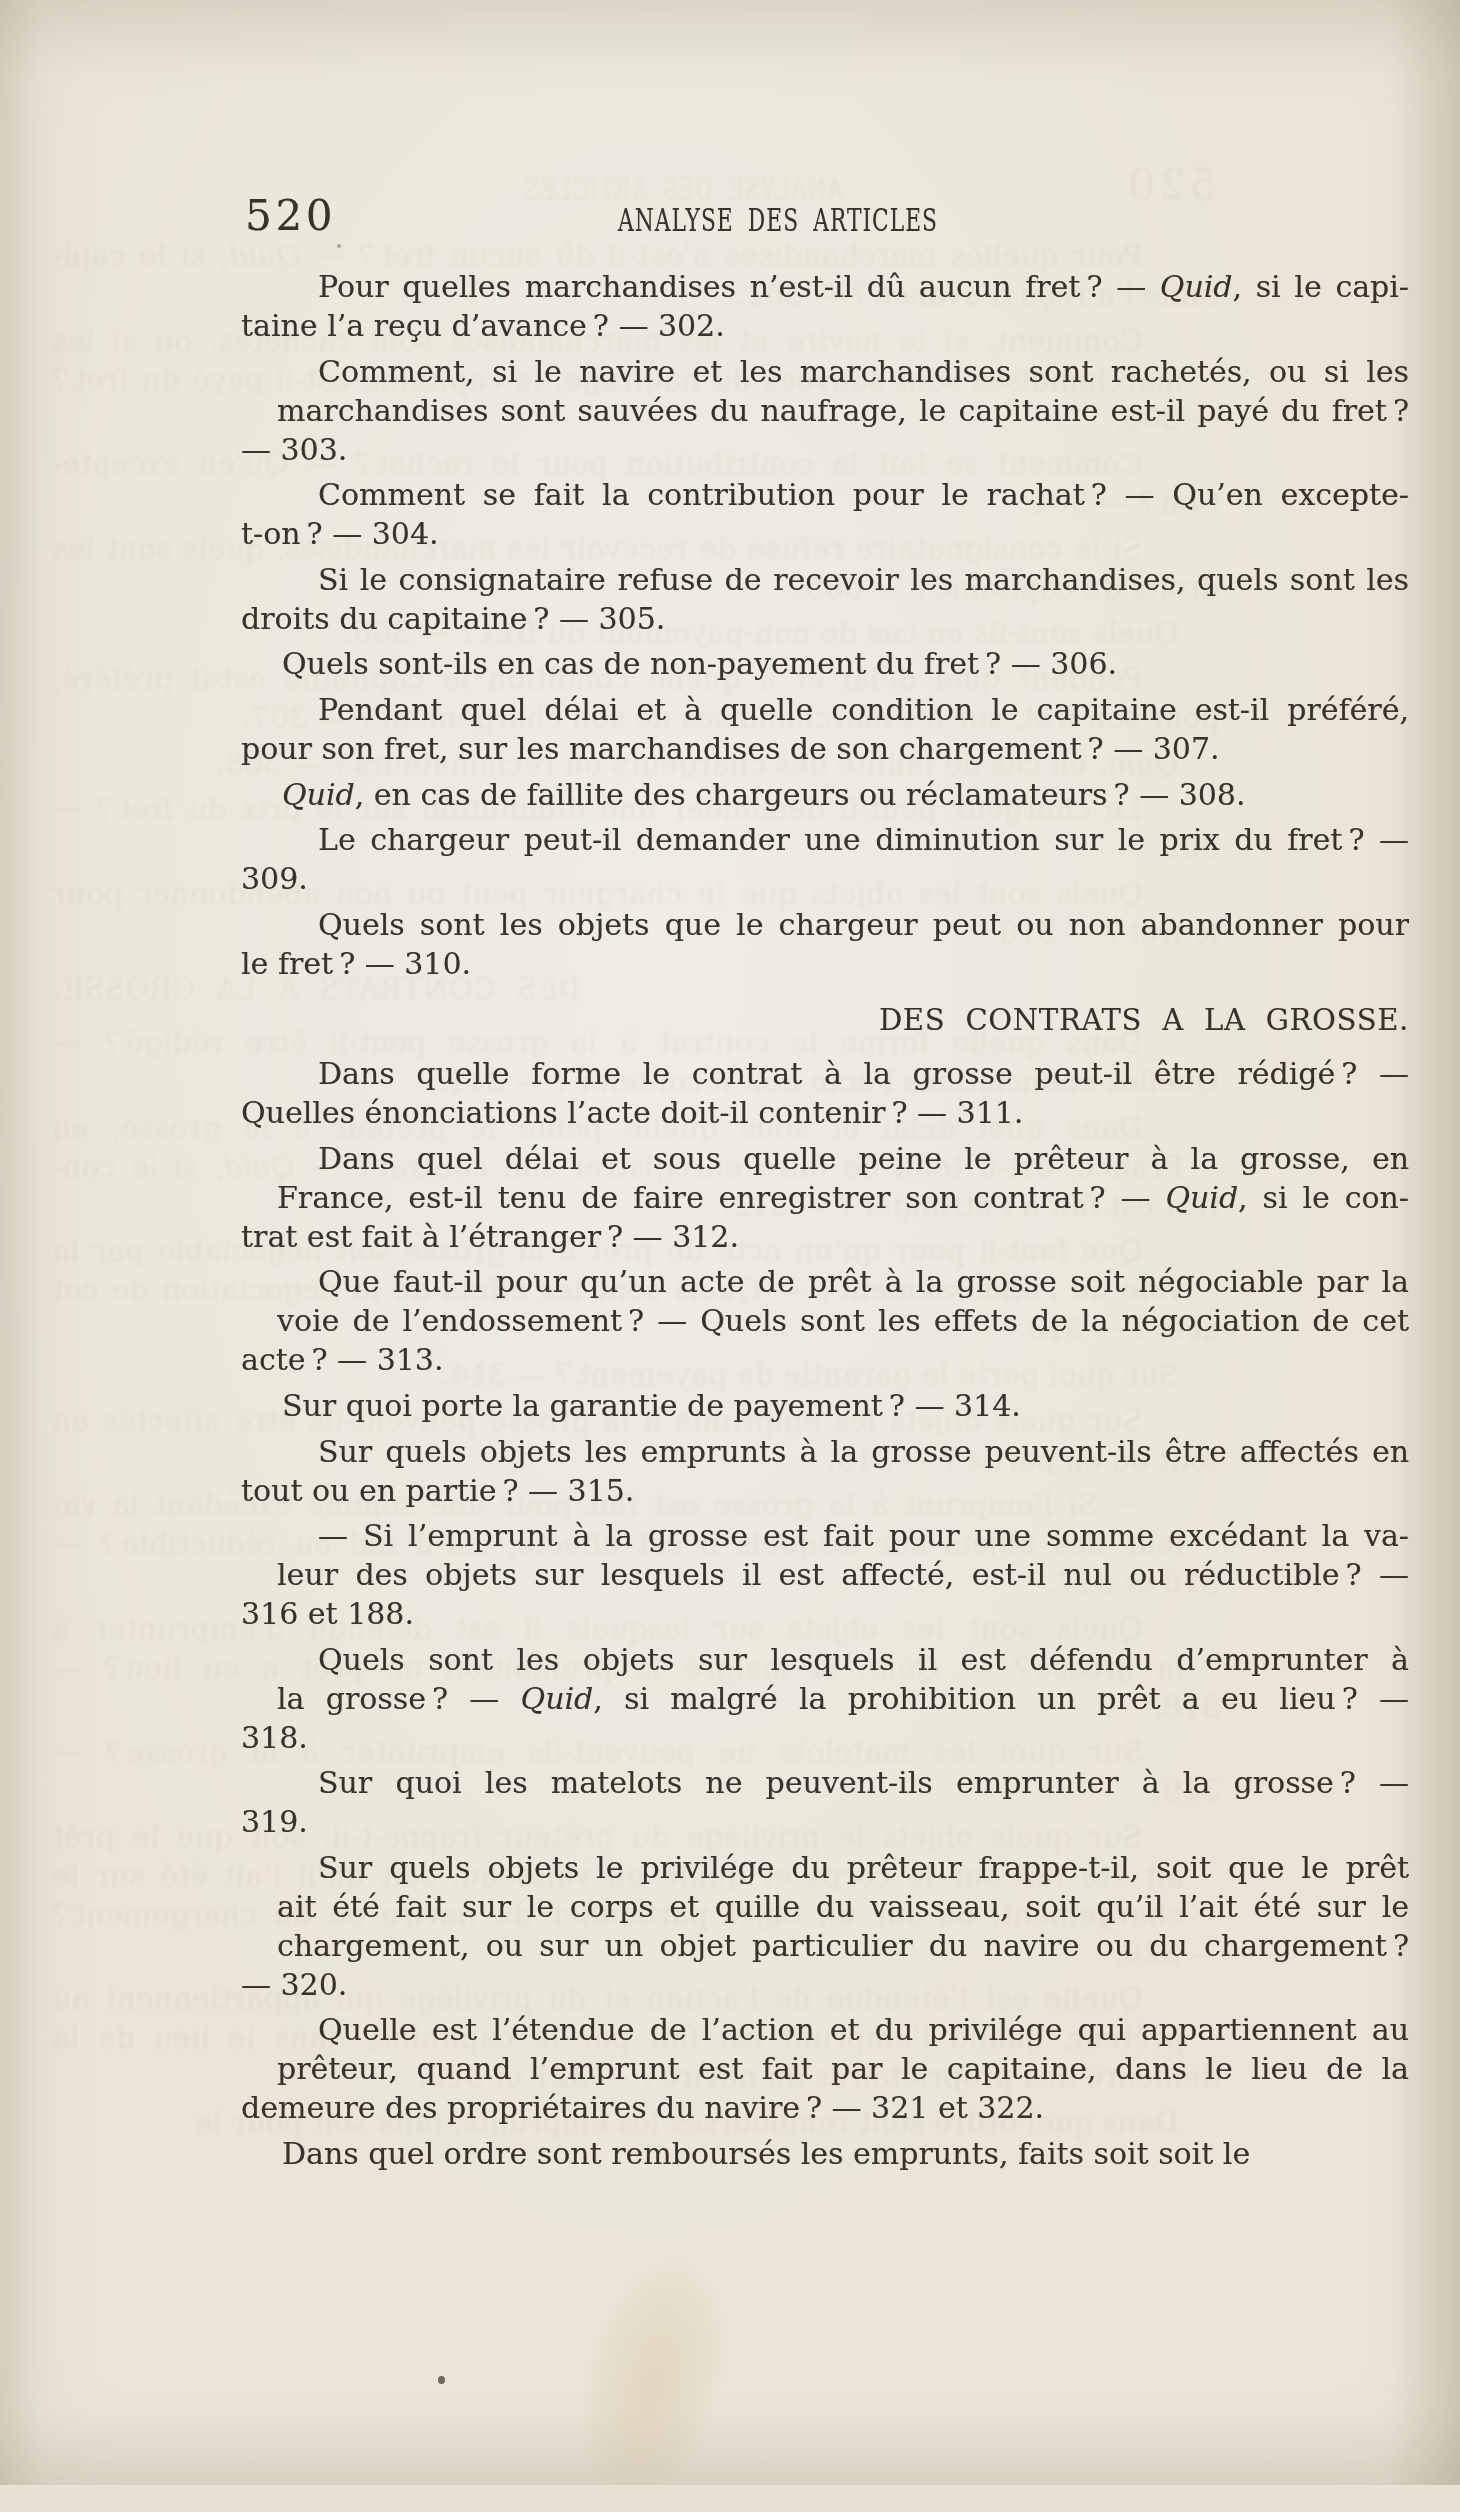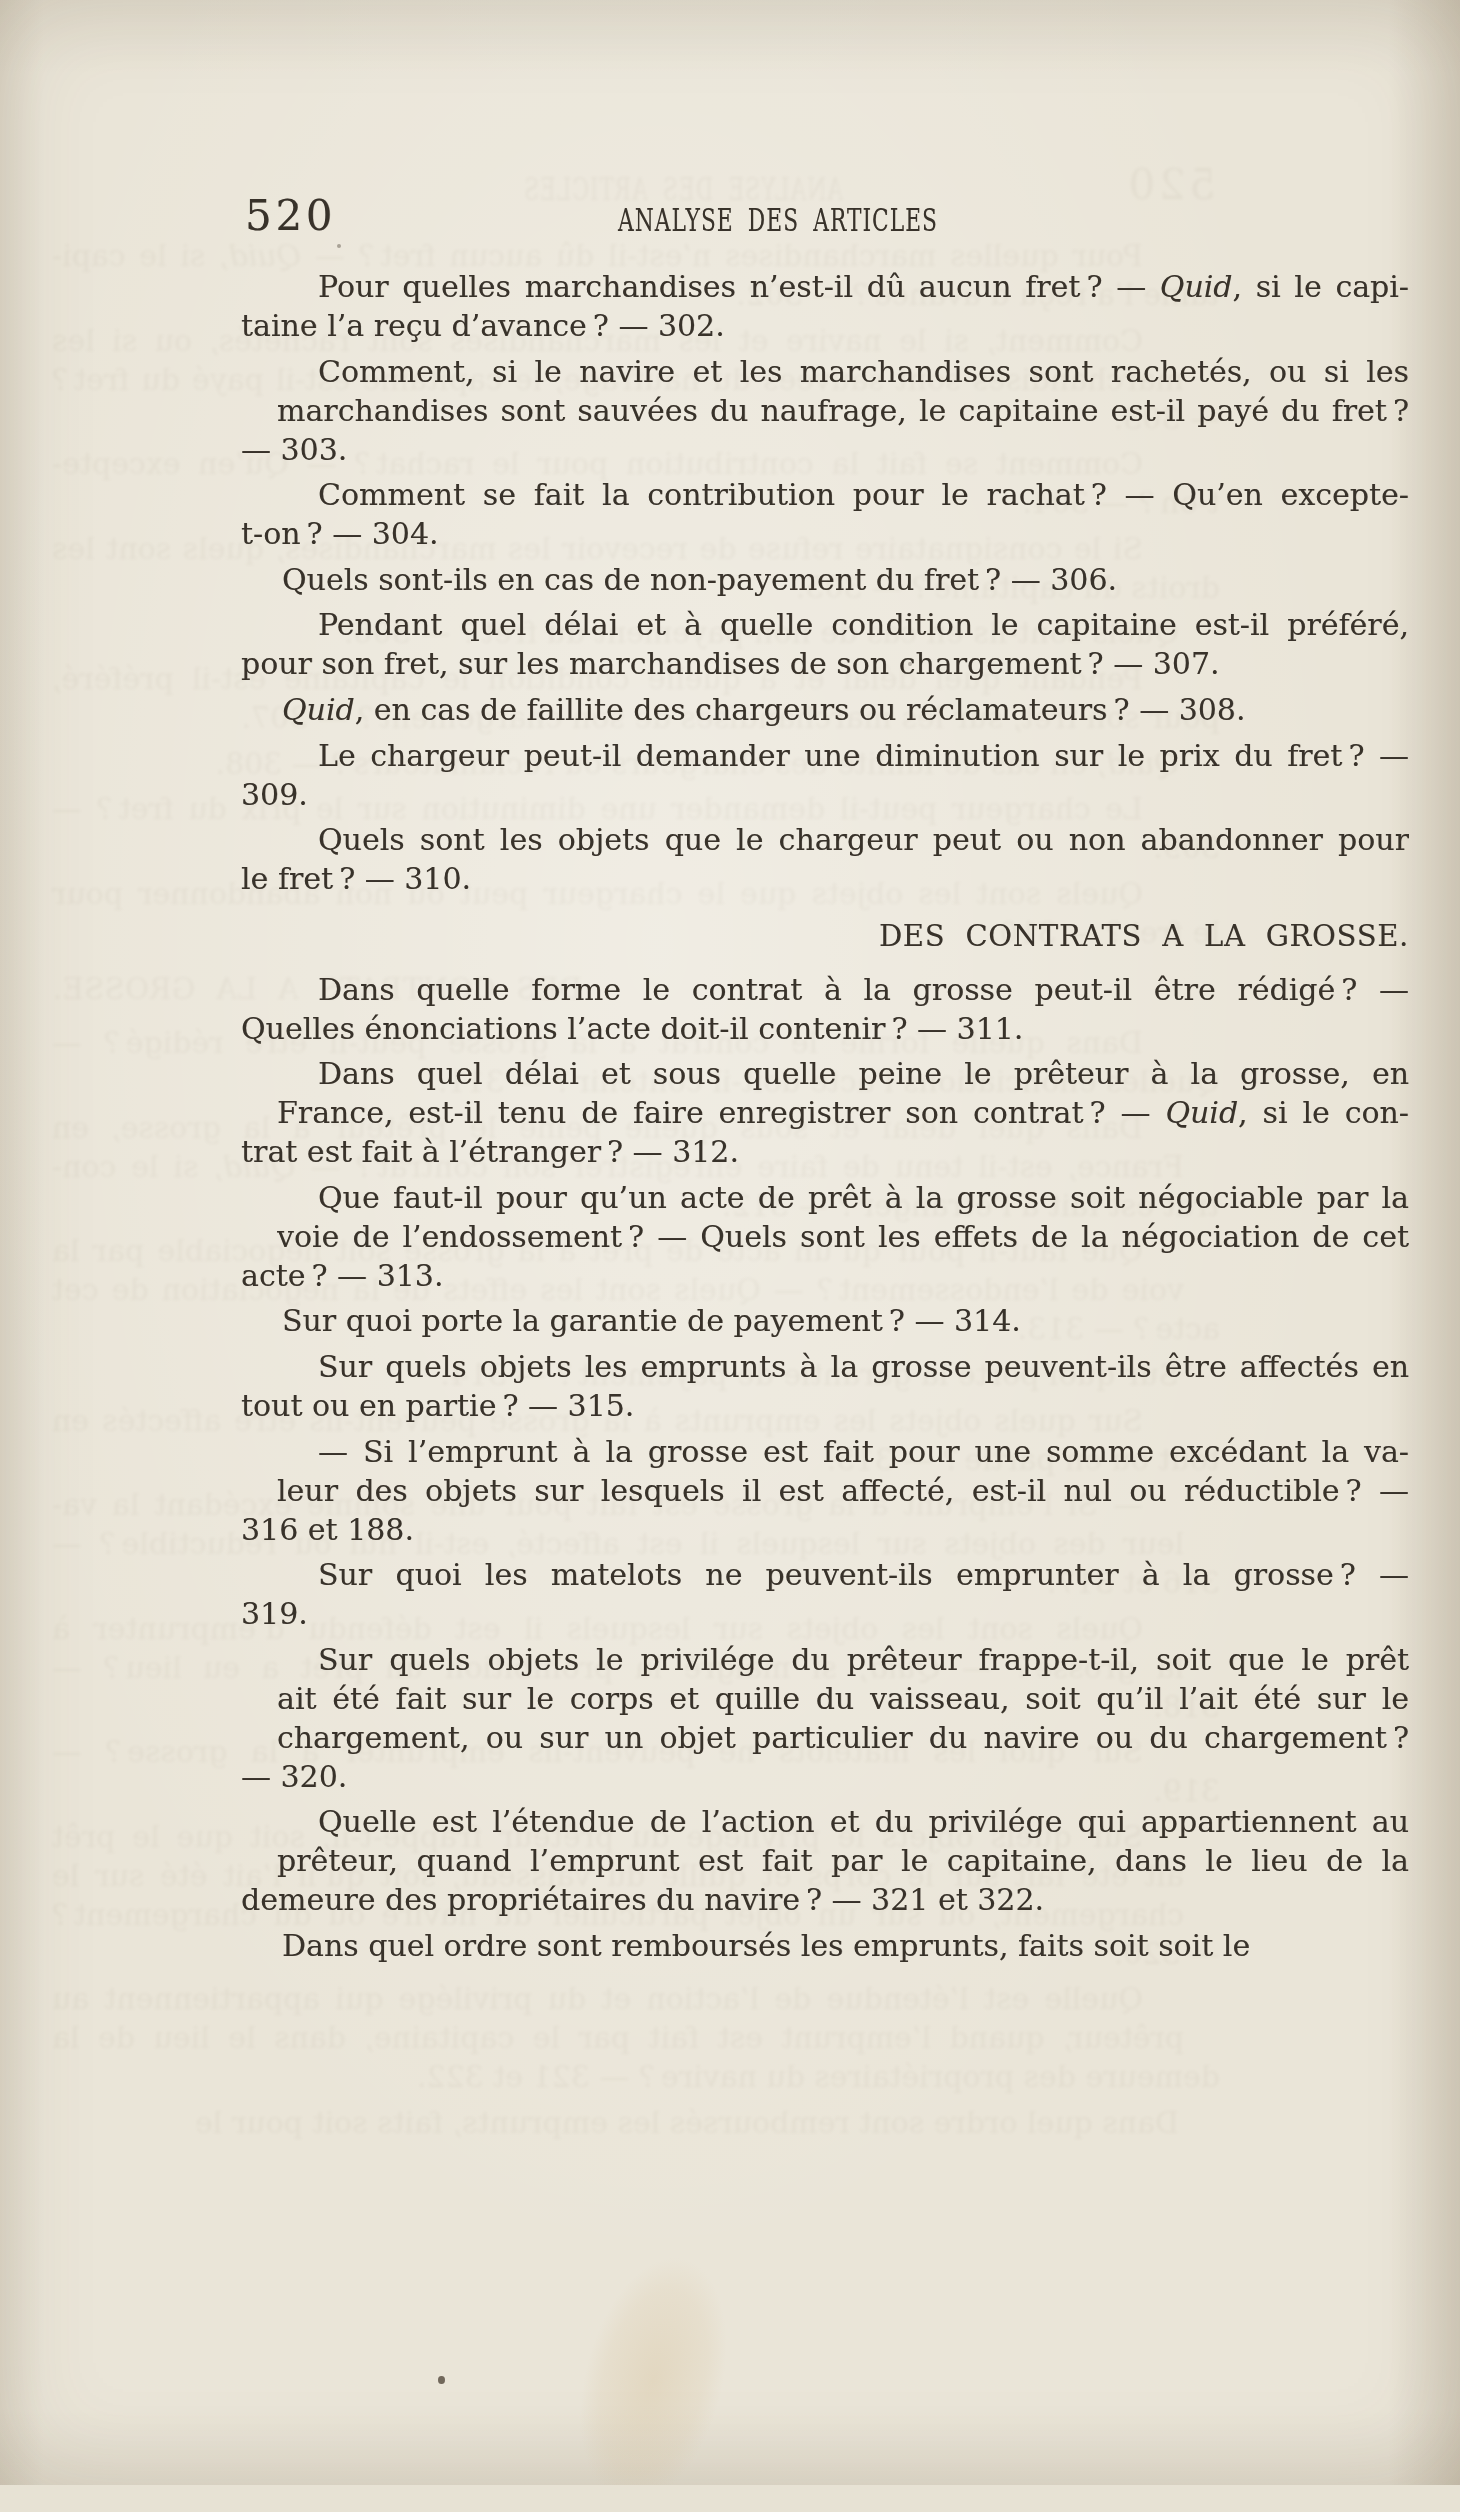--- a/index.html
+++ b/index.html
@@ -236,20 +236,24 @@
         <div class="paragraph">
           <div class="line first just"><span>Comment, si le navire et les marchandises sont rachetés, ou si les</span></div>
           <div class="line just"><span>marchandises sont sauvées du naufrage, le capitaine est-il payé du fret ?</span></div>
           <div class="line"><span>— 303.</span></div>
         </div>
         <div class="paragraph">
           <div class="line first just"><span>Comment se fait la contribution pour le rachat ? — Qu’en excepte-</span></div>
           <div class="line"><span>t-on ? — 304.</span></div>
         </div>
         <div class="paragraph">
+          <div class="line first just"><span>Si le consignataire refuse de recevoir les marchandises, quels sont les</span></div>
+          <div class="line"><span>droits du capitaine ? — 305.</span></div>
+        </div>
+        <div class="paragraph">
           <div class="line first"><span>Quels sont-ils en cas de non-payement du fret ? — 306.</span></div>
         </div>
         <div class="paragraph">
           <div class="line first just"><span>Pendant quel délai et à quelle condition le capitaine est-il préféré,</span></div>
           <div class="line"><span>pour son fret, sur les marchandises de son chargement ? — 307.</span></div>
         </div>
         <div class="paragraph">
           <div class="line first"><i>Quid</i><span>, en cas de faillite des chargeurs ou réclamateurs ? — 308.</span></div>
         </div>
         <div class="paragraph">
@@ -279,20 +283,25 @@
           <div class="line first"><span>Sur quoi porte la garantie de payement ? — 314.</span></div>
         </div>
         <div class="paragraph">
           <div class="line first just"><span>Sur quels objets les emprunts à la grosse peuvent-ils être affectés en</span></div>
           <div class="line"><span>tout ou en partie ? — 315.</span></div>
         </div>
         <div class="paragraph">
           <div class="line first just"><span>— Si l’emprunt à la grosse est fait pour une somme excédant la va-</span></div>
           <div class="line just"><span>leur des objets sur lesquels il est affecté, est-il nul ou réductible ? —</span></div>
           <div class="line"><span>316 et 188.</span></div>
+        </div>
+        <div class="paragraph">
+          <div class="line first just"><span>Quels sont les objets sur lesquels il est défendu d’emprunter à</span></div>
+          <div class="line just"><span>la grosse ? — </span><i>Quid</i><span>, si malgré la prohibition un prêt a eu lieu ? —</span></div>
+          <div class="line"><span>318.</span></div>
         </div>
         <div class="paragraph">
           <div class="line first just"><span>Sur quoi les matelots ne peuvent-ils emprunter à la grosse ? —</span></div>
           <div class="line"><span>319.</span></div>
         </div>
         <div class="paragraph">
           <div class="line first just"><span>Sur quels objets le privilége du prêteur frappe-t-il, soit que le prêt</span></div>
           <div class="line just"><span>ait été fait sur le corps et quille du vaisseau, soit qu’il l’ait été sur le</span></div>
           <div class="line just"><span>chargement, ou sur un objet particulier du navire ou du chargement ?</span></div>
           <div class="line"><span>— 320.</span></div>

